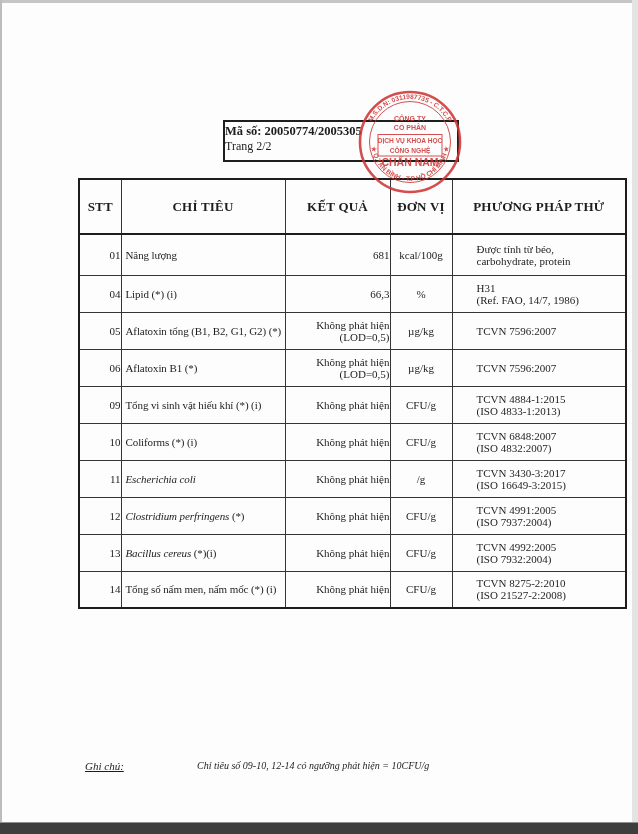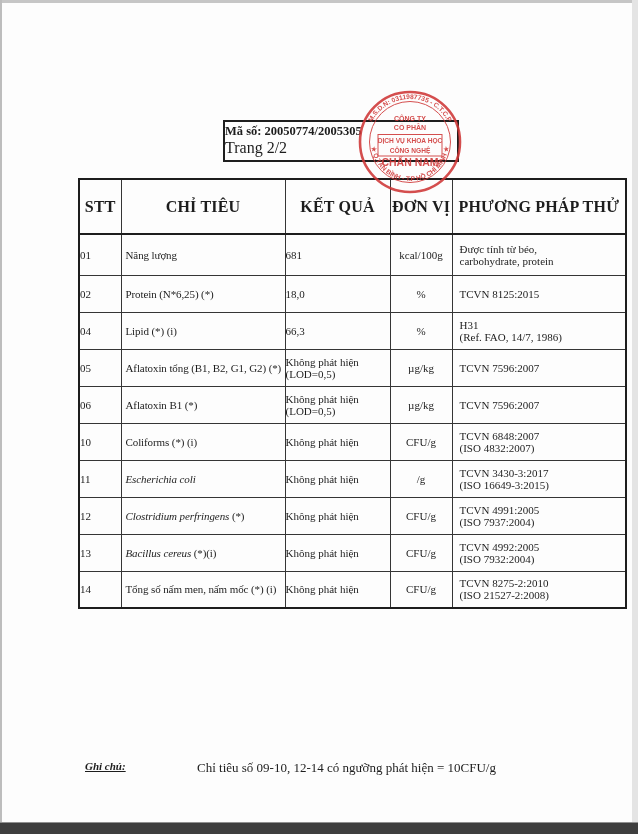--- a/index.html
+++ b/index.html
@@ -8,43 +8,43 @@
        font-family:"Liberation Serif",serif;}
   .edge-top{position:absolute;top:0;left:0;width:638px;height:3px;background:#c6c6c6}
   .edge-left{position:absolute;top:0;left:0;width:2px;height:834px;background:#bdbdbd}
   .edge-right{position:absolute;top:0;right:0;width:6px;height:834px;background:#e4e4e4}
   .edge-bottom{position:absolute;left:0;top:822px;width:638px;height:12px;
        background:#3e3e3e;border-top:1px solid #909090}
 
   .maso-box{position:absolute;left:223px;top:120px;width:236px;height:42px;
        border:2px solid #1e1e1e;text-align:left;padding-top:2px;background:transparent}
   .maso-line{font-weight:bold;font-size:12.5px;white-space:nowrap}
-  .trang-line{font-size:16px}
+  .trang-line{font-size:12px}
 
   .stamp{position:absolute;left:352px;top:84px;opacity:.88}
 
   table.results{position:absolute;left:78px;top:178px;width:547px;
        border-collapse:collapse;table-layout:fixed;font-size:11px;
        border:2px solid #1d1d1d;background:transparent}
   th,td{border:1px solid #353535;vertical-align:middle}
   thead tr{height:55px}
-  thead th{font-size:16px;font-weight:bold;border-bottom:2px solid #1d1d1d;
+  thead th{font-size:13px;font-weight:bold;border-bottom:2px solid #1d1d1d;
        text-align:center;letter-spacing:.2px}
   tbody tr{height:37px}
   tbody tr:first-child{height:41px}
-  td.c-stt{text-align:left}
+  td.c-stt{text-align:right}
   td.c-ind{padding-left:4px;padding-right:3px;letter-spacing:-.1px}
-  td.c-res{text-align:left}
+  td.c-res{text-align:right}
   td.c-unit{text-align:center}
-  td.c-met{padding-left:7px;padding-right:3px}
+  td.c-met{padding-left:24px;padding-right:3px}
   td.c-ind i{font-style:italic}
 
   .ghichu{position:absolute;top:760px;left:85px;font-size:11px;font-style:italic;
-       font-weight:bold;text-decoration:underline}
-  .note{position:absolute;top:760px;left:197px;font-size:13px;}
+       font-weight:normal;text-decoration:underline}
+  .note{position:absolute;top:760px;left:197px;font-size:10px;font-style:italic}
 </style>
 </head>
 <body>
 
 <div class="edge-top"></div>
 <div class="edge-left"></div>
 <div class="edge-right"></div>
 <div class="edge-bottom"></div>
 
 <div class="maso-box">
@@ -76,31 +76,20 @@
         <td class="c-res">
           <div>681</div>
         </td>
         <td class="c-unit">kcal/100g</td>
         <td class="c-met">
           <div>Được tính từ béo,</div>
           <div>carbohydrate, protein</div>
         </td>
       </tr>
       <tr>
-        <td class="c-stt">02</td>
-        <td class="c-ind"><span>Protein (N*6,25) (*)</span></td>
-        <td class="c-res">
-          <div>18,0</div>
-        </td>
-        <td class="c-unit">%</td>
-        <td class="c-met">
-          <div>TCVN 8125:2015</div>
-        </td>
-      </tr>
-      <tr>
         <td class="c-stt">04</td>
         <td class="c-ind"><span>Lipid (*) (i)</span></td>
         <td class="c-res">
           <div>66,3</div>
         </td>
         <td class="c-unit">%</td>
         <td class="c-met">
           <div>H31</div>
           <div>(Ref. FAO, 14/7, 1986)</div>
         </td>
@@ -120,20 +109,32 @@
       <tr>
         <td class="c-stt">06</td>
         <td class="c-ind"><span>Aflatoxin B1 (*)</span></td>
         <td class="c-res">
           <div>Không phát hiện</div>
           <div>(LOD=0,5)</div>
         </td>
         <td class="c-unit">µg/kg</td>
         <td class="c-met">
           <div>TCVN 7596:2007</div>
+        </td>
+      </tr>
+      <tr>
+        <td class="c-stt">09</td>
+        <td class="c-ind"><span>Tổng vi sinh vật hiếu khí (*) (i)</span></td>
+        <td class="c-res">
+          <div>Không phát hiện</div>
+        </td>
+        <td class="c-unit">CFU/g</td>
+        <td class="c-met">
+          <div>TCVN 4884-1:2015</div>
+          <div>(ISO 4833-1:2013)</div>
         </td>
       </tr>
       <tr>
         <td class="c-stt">10</td>
         <td class="c-ind"><span>Coliforms (*) (i)</span></td>
         <td class="c-res">
           <div>Không phát hiện</div>
         </td>
         <td class="c-unit">CFU/g</td>
         <td class="c-met">

